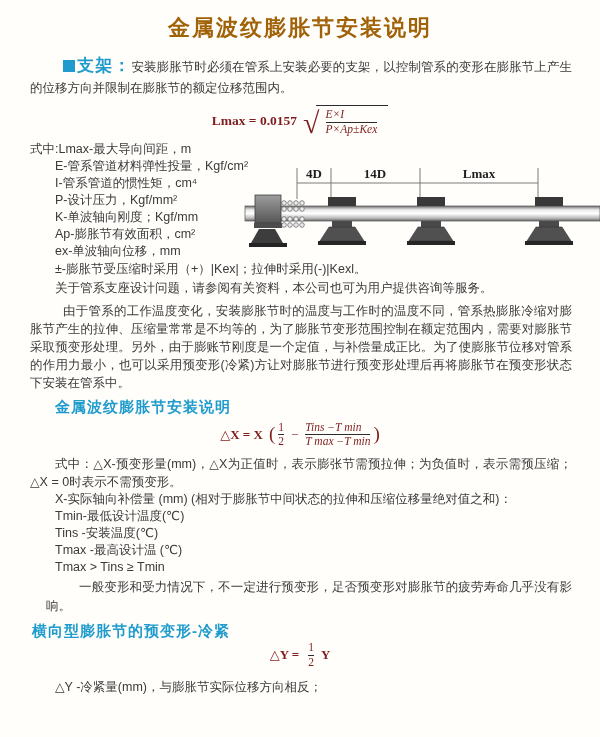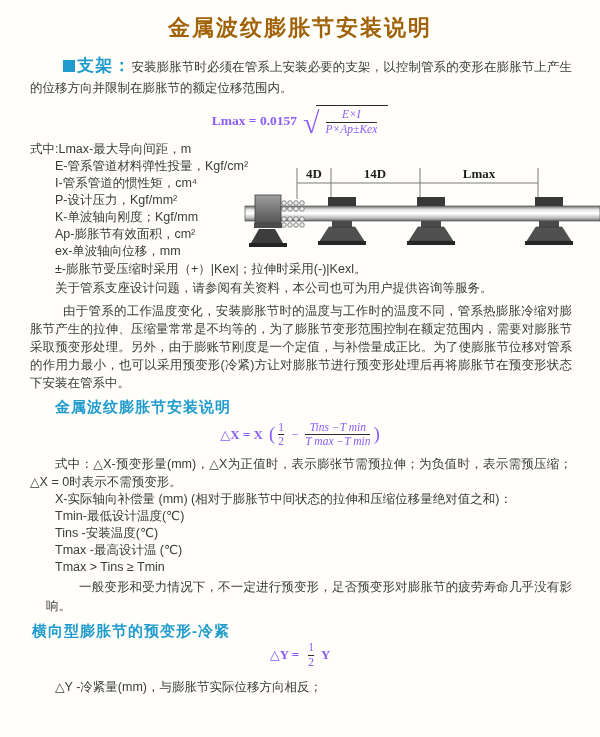--- a/index.html
+++ b/index.html
@@ -19,28 +19,28 @@
   .sec-inline-label {
     color:var(--accent); font-size:17px; font-weight:700; letter-spacing:1px;
   }
   .sq {
     display:inline-block; width:12px; height:12px; background:var(--accent);
     margin-right:2px; vertical-align:-1px;
   }
   .p-example { margin:2px 30px 0; text-indent:29px; }
 
   
-  .formula-row { text-align:center; font-family:"Liberation Serif","DejaVu Serif",serif; color:#8b5cf6; }
+  .formula-row { text-align:center; font-family:"Liberation Serif","DejaVu Serif",serif; color:#7f1d1d; }
   .f1 { margin-top:6px; }
   .f-wrap { display:inline-flex; align-items:center; }
   .f-lhs { font-weight:700; font-size:13.5px; margin-right:6px; }
   .sqrt { display:inline-flex; align-items:center; }
   .rad-sign { font-size:30px; line-height:1; font-weight:400; margin-right:-4px; transform:translateY(2px); }
   .rad-body { display:inline-block; border-top:1.5px solid #2b2b2b; padding:2px 8px 0 7px; }
-  .frac { display:inline-flex; flex-direction:column; text-align:center; font-size:11.5px; line-height:1.2; vertical-align:middle; margin:0 3px; }
+  .frac { display:inline-flex; flex-direction:column; text-align:left; font-size:11.5px; line-height:1.2; vertical-align:middle; margin:0 3px; }
   .frac .den { border-top:1.3px solid #2b2b2b; }
   .ital { font-style:italic; }
   .f2 { margin-top:4px; }
   .f2 .f-lhs, .f3 .f-lhs { font-size:13px; }
   .paren { font-size:19px; font-weight:400; transform:translateY(-1px); }
   .f-op { font-size:13px; margin:0 4px; }
   .f-rhs { font-weight:700; font-size:13px; margin-left:4px; }
 
   
   .defs { position:relative; margin:4px 0 0 30px; }

